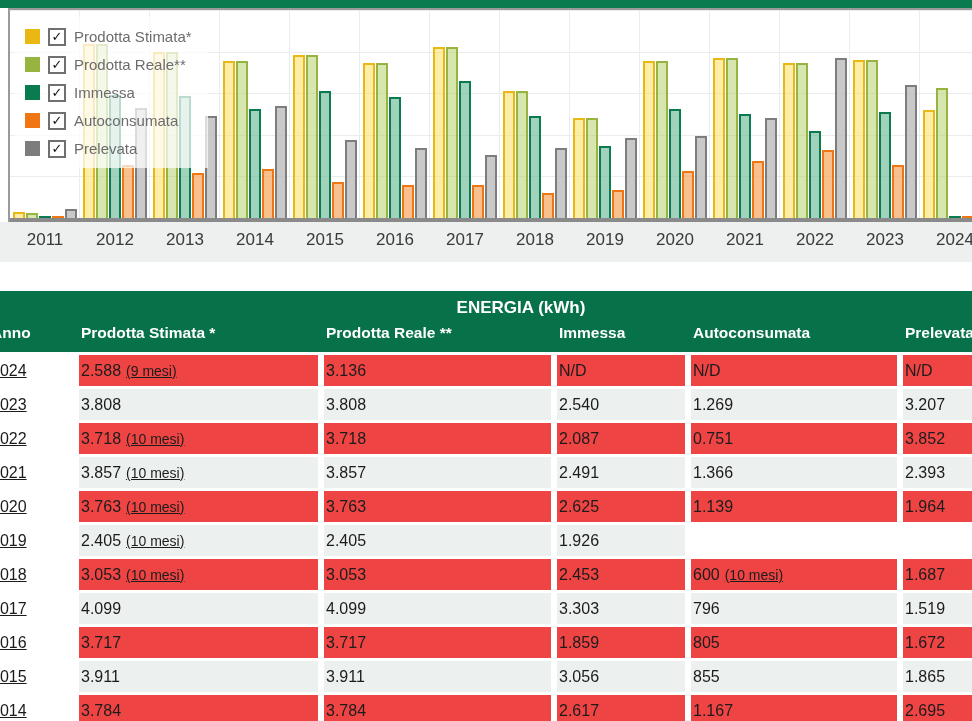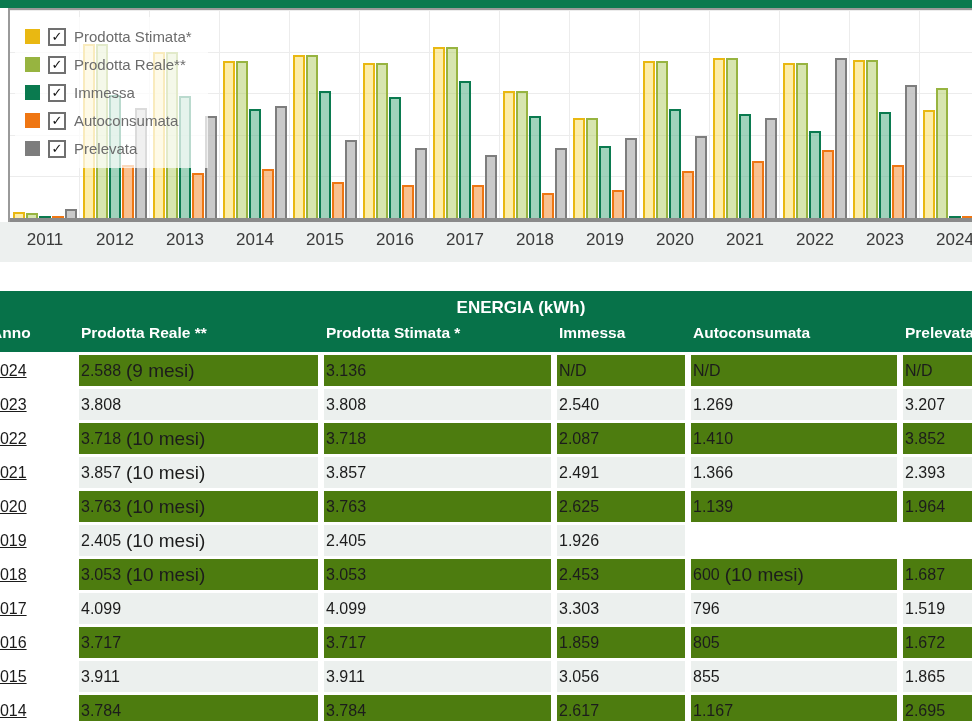--- a/index.html
+++ b/index.html
@@ -54,22 +54,22 @@
   .tbl{margin-left:-11px;width:1064px;color:#1c1c1c;font-size:16px;}
   .hrow,.trow{display:grid;grid-template-columns:84px 239px 227px 128px 206px 150px;column-gap:6px;}
   .tbl-head{background:#077249;color:#fff;padding-top:5px;}
   .tbl-title{text-align:center;font-weight:bold;font-size:17px;height:26px;line-height:24px;}
   .hcell{font-weight:bold;font-size:15.5px;padding:2px 2px 10px 2px;white-space:nowrap;}
   .rows{display:flex;flex-direction:column;gap:3px;margin-top:3px;}
   .trow{height:31px;}
   .cell{display:flex;align-items:center;padding-left:2px;gap:5px;white-space:nowrap;}
   .cell-anno{background:#fff;}
   .trow.odd  .cell:not(.cell-anno){background:#ecf0ee;}
-  .trow.even .cell:not(.cell-anno){background:#4d7c0f;}
-  .note{font-size:19px;}
+  .trow.even .cell:not(.cell-anno){background:#ef4444;}
+  .note{font-size:14px;text-decoration:underline;}
   a.year-link{color:#1b1b1b;text-decoration:underline;cursor:pointer;}
 </style>
 </head>
 <body>
 
 <div class="top-strip"></div>
 
 <div class="chart-box">
   <div class="plot">
       <div class="bar-group">
@@ -217,22 +217,22 @@
     <div class="axis-label">2024</div>
   </div>
 
 <div class="gap-white"></div>
 
 <div class="tbl">
   <div class="tbl-head">
     <div class="tbl-title">ENERGIA (kWh)</div>
     <div class="hrow">
       <div class="hcell">Anno</div>
+      <div class="hcell">Prodotta Stimata *</div>
       <div class="hcell">Prodotta Reale **</div>
-      <div class="hcell">Prodotta Stimata *</div>
       <div class="hcell">Immessa</div>
       <div class="hcell">Autoconsumata</div>
       <div class="hcell">Prelevata</div>
     </div>
   </div>
   <div class="rows">
       <div class="trow even">
         <div class="cell cell-anno">
           <a class="year-link">2024</a>
         </div>
@@ -281,21 +281,21 @@
           <span>3.718</span>
           <span class="note">(10 mesi)</span>
         </div>
         <div class="cell">
           <span>3.718</span>
         </div>
         <div class="cell">
           <span>2.087</span>
         </div>
         <div class="cell">
-          <span>1.410</span>
+          <span>0.751</span>
         </div>
         <div class="cell">
           <span>3.852</span>
         </div>
       </div>
       <div class="trow odd">
         <div class="cell cell-anno">
           <a class="year-link">2021</a>
         </div>
         <div class="cell">

